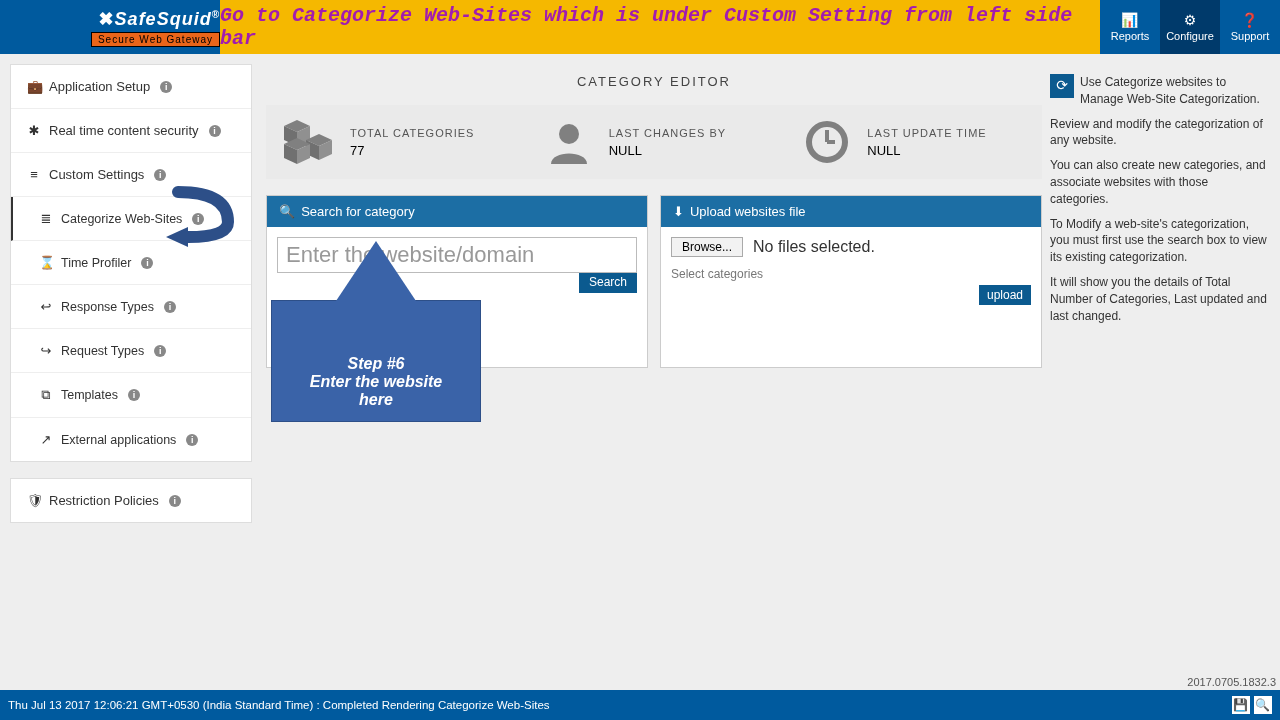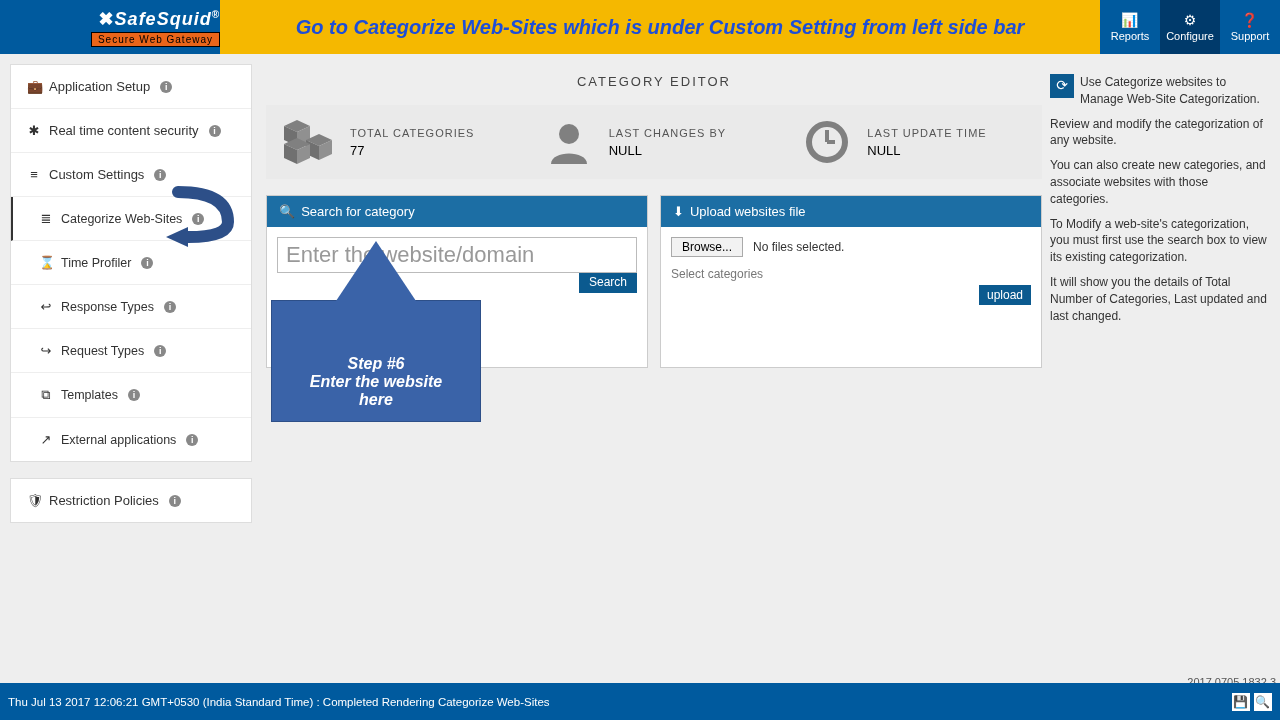--- a/index.html
+++ b/index.html
@@ -2,21 +2,21 @@
 <html><head>
 <meta charset="utf-8">
 <style>
   * { box-sizing: border-box; margin: 0; padding: 0; }
   body { font-family: "Segoe UI", Arial, sans-serif; font-size: 13px; background: #eeeeee; width: 1280px; height: 720px; overflow: hidden; color: #333; }
   .header { display: flex; height: 54px; background: #005a9e; }
   .logo { width: 220px; height: 54px; background: #005a9e; color: #fff; display:flex; flex-direction:column; align-items:flex-end; justify-content:center; font-family: Arial; }
   .logo-top { font-size: 18px; font-weight: bold; letter-spacing: 1px; }
   .logo-top .s { font-style: italic; }
   .logo-sub { background: #e9651a; color:#000; font-size:10px; padding:1px 6px; margin-top:2px; letter-spacing:1px; border:1px solid #000000;}
-  .banner { flex:1; background: #f5b800; display:flex; align-items:center; justify-content:center; font-size:20px; font-weight:bold; color:#1d4ed8; font-style: italic; }
+  .banner { flex:1; background: #f5b800; display:flex; align-items:center; justify-content:center; font-size:20px; font-weight:bold; color:#a21caf; font-style: italic; font-family: Liberation Mono, monospace; }
   .top-nav { display:flex; }
   .top-nav-item { width: 60px; color: #fff; display:flex; flex-direction:column; align-items:center; justify-content:center; font-size:11px; cursor:pointer; }
   .top-nav-item.active { background: #003a6b; }
   .top-nav-item .icon { font-size:14px; margin-bottom:2px; }
   .main { display:flex; height: calc(720px - 54px - 30px); }
   .sidebar { width: 252px; padding: 10px 0 0 10px; }
   .sidebar-panel { background:#fff; border:1px solid #ddd; }
   .side-item { padding: 14px 10px 14px 16px; font-size:13px; color:#333; border-bottom:1px solid #eee; cursor:pointer; display:flex; align-items:center; gap:8px; position:relative;}
   .side-item:last-child { border-bottom:none; }
   .side-item .info { width:12px; height:12px; border-radius:50%; background:#888; color:#fff; font-size:9px; display:inline-flex; align-items:center; justify-content:center; margin-left:2px; font-weight:bold;}
@@ -36,27 +36,27 @@
   .panels { display:flex; gap:12px; }
   .panel { flex:1; border:1px solid #ccc; background:#fff; padding-bottom:10px; }
   .panel-head { background:#1c6ea4; color:#fff; padding:8px 12px; font-size:13px; display:flex; align-items:center; gap:6px;}
   .panel-body { padding:10px 10px 0 10px; position:relative; }
   .search-input { width:100%; font-size:22px; color:#999; padding:4px 8px; border:1px solid #bbb; }
   .search-input::placeholder { color:#999; }
   .search-btn { position:absolute; right:5px; bottom:-18px; background:#0b5a8f; color:#fff; border:none; padding:4px 10px; font-size:12px; cursor:pointer;}
   .panel-body.search-wrap { padding-bottom:34px; margin-bottom:0;}
   .browse-row { display:flex; align-items:center; gap:10px; margin-bottom:10px; }
   .browse-btn { background:#f2f2f2; border:1px solid #aaa; padding:2px 10px; font-size:12px; cursor:pointer;}
-  .nofiles { font-size:12px; color:#333; }
+  .nofiles { font-size:16px; color:#333; }
   .select-cat { font-size:12px; color:#777; }
   .upload-btn { float:right; background:#0b5a8f; color:#fff; border:none; padding:3px 8px; font-size:12px; margin-top:4px; cursor:pointer;}
   .right-col { width:228px; padding-left:8px; font-size:12px; color:#333; line-height:1.4;}
   .refresh-box { width:24px; height:24px; background:#0b5a8f; color:#fff; display:inline-flex; align-items:center; justify-content:center; float:left; margin-right:6px; margin-bottom:4px; cursor:pointer; font-size:14px;}
   .right-col p { margin-bottom:8px; clear:none;}
-  .footer { height:37px; background:#005a9e; color:#fff; font-size:11.5px; display:flex; align-items:center; padding:0 8px; position:absolute; bottom:0; left:0; right:0;}
+  .footer { height:30px; background:#005a9e; color:#fff; font-size:11.5px; display:flex; align-items:center; padding:0 8px; position:absolute; bottom:0; left:0; right:0;}
   .footer-right { margin-left:auto; display:flex; align-items:center; gap:4px;}
   .footer-icon { width:18px; height:18px; background:#fff; color:#333; display:inline-flex; align-items:center; justify-content:center; font-size:12px; cursor:pointer;}
   .version { position:absolute; right:4px; bottom:32px; font-size:11px; color:#555;}
   
   .overlay-arrow { position:absolute; left:158px; top:182px; width:90px; height:60px; pointer-events:none;}
   .callout { position:absolute; left:271px; top:300px; width:210px; background:#3a63a8; color:#fff; text-align:center; font-size:16px; font-weight:600; padding:54px 10px 12px 10px; border:1px solid #2d4f88; font-style:italic;}
   .callout::before { content:""; position:absolute; top:-60px; left:50%; transform:translateX(-50%); border-left:40px solid transparent; border-right:40px solid transparent; border-bottom:60px solid #3a63a8; }
   svg { display:block; }
 </style>
 </head>

